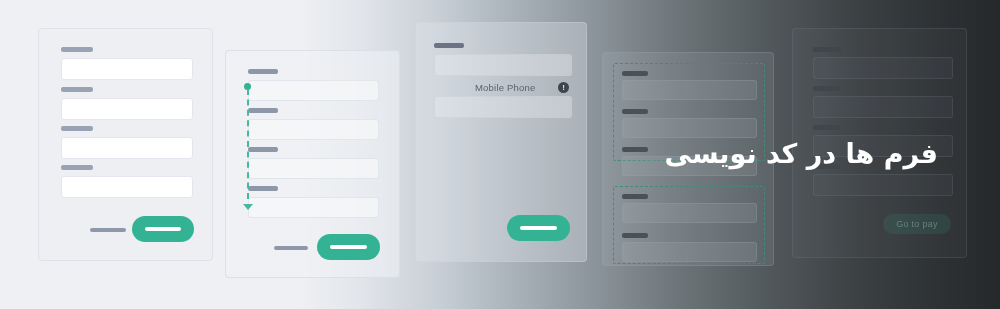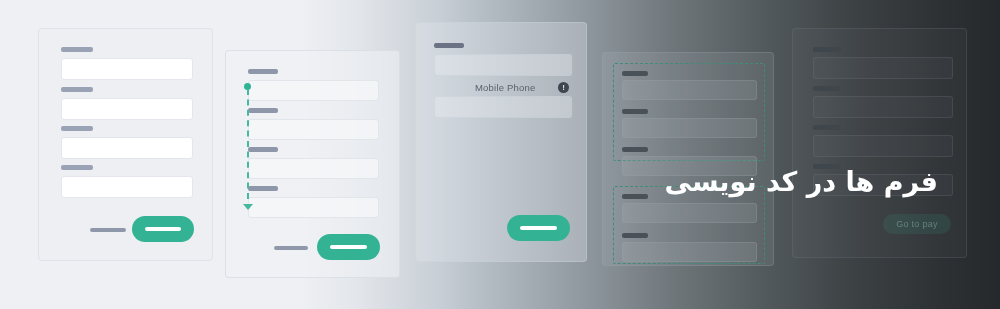--- a/index.html
+++ b/index.html
@@ -213,21 +213,20 @@
     right: 62px;
     top: 138px;
     font-family: "DejaVu Sans", "Liberation Sans", sans-serif;
     font-size: 27px;
     font-weight: bold;
     color: #ffffff;
     direction: rtl;
     unicode-bidi: bidi-override;
     white-space: nowrap;
     letter-spacing: .5px;
-    margin-top: 28px;
   }
 </style>
 </head>
 <body>
 
 <div id="banner">
 
   <div class="card" id="card1">
     <div class="label-bar" style="left:22px; top:18px; width:32px;"></div>
     <div class="input-box" style="left:22px; top:29px; width:132px; height:22px;"></div>

